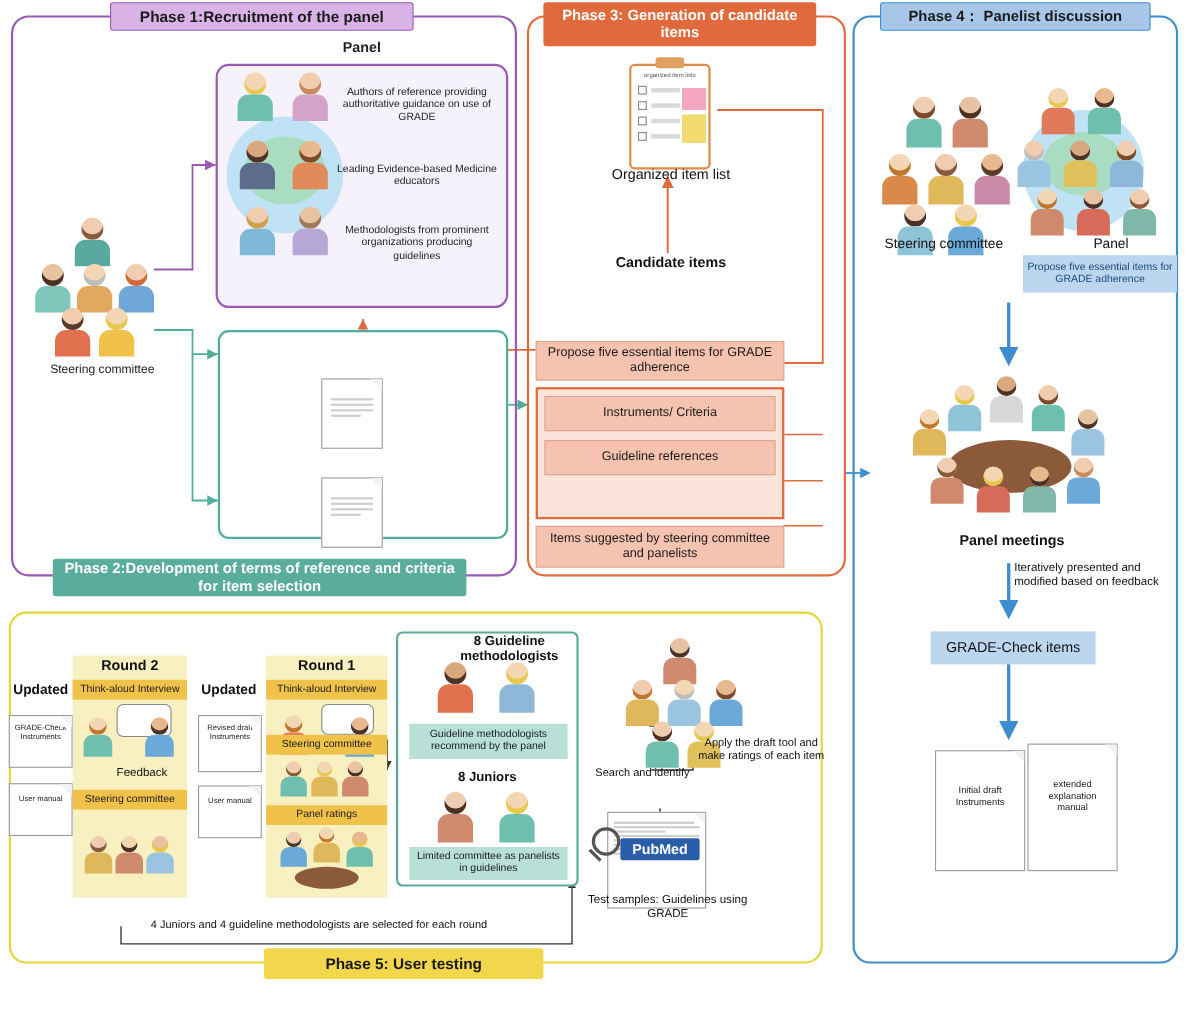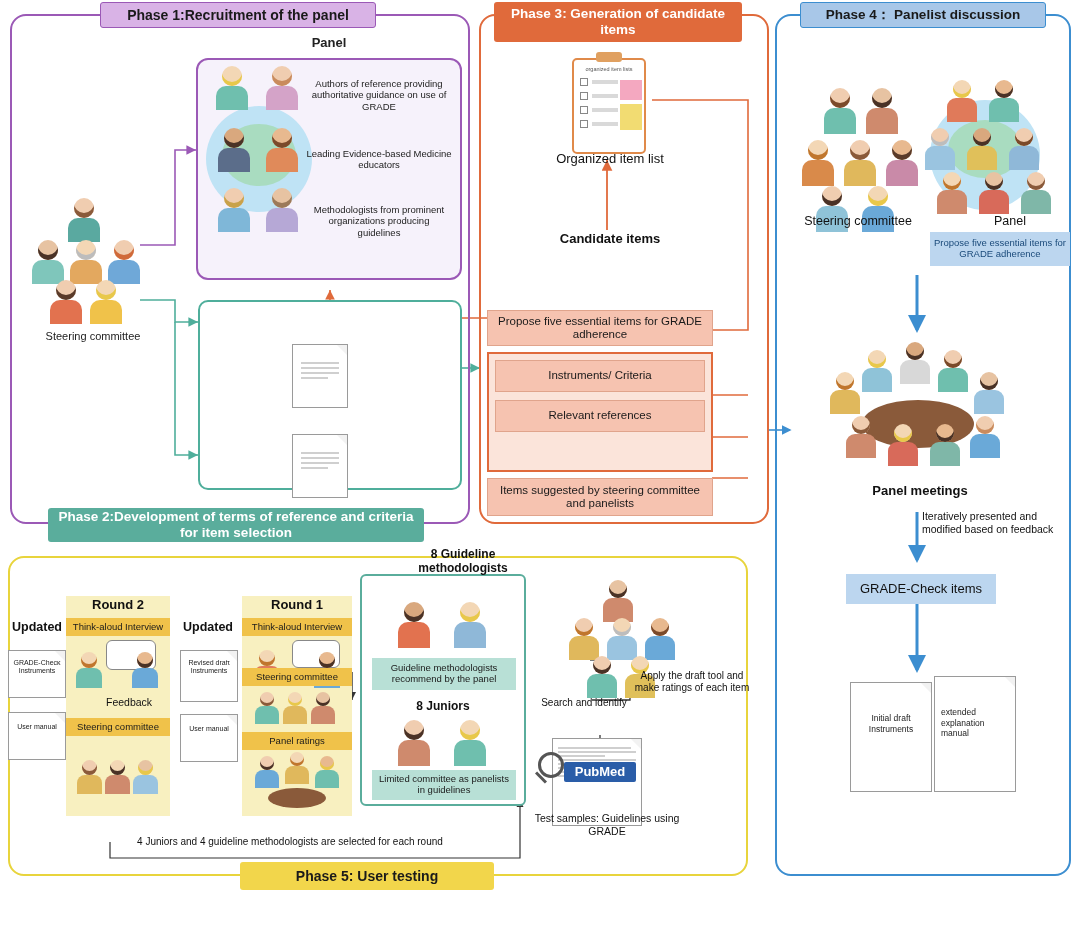--- a/index.html
+++ b/index.html
@@ -170,21 +170,21 @@
   <div class="box" style="left:592px;top:122px;width:26px;height:4px;background:#d9d9d9;"></div>
   <div class="box" style="left:620px;top:80px;width:22px;height:20px;background:#f4a8c0;"></div>
   <div class="box" style="left:620px;top:104px;width:22px;height:26px;background:#f2dc72;"></div>
 
   <div class="lbl" style="left:500px;top:152px;width:220px;font-size:13px;color:#111;">Organized item list</div>
   <div class="lbl" style="left:500px;top:232px;width:220px;font-size:13px;font-weight:bold;color:#111;">Candidate items</div>
 
   <div class="hdr" style="left:487px;top:310px;width:226px;height:36px;background:#f6c3b0;border:1px solid #e0a48c;font-size:11.5px;font-weight:normal;padding:0 6px;">Propose five essential items for GRADE adherence</div>
   <div class="box" style="left:487px;top:352px;width:226px;height:120px;border:2px solid #e06a3b;background:#fbe4da;"></div>
   <div class="hdr" style="left:495px;top:360px;width:210px;height:32px;background:#f6c3b0;border:1px solid #e0a48c;font-size:11.5px;font-weight:normal;">Instruments/ Criteria</div>
-  <div class="hdr" style="left:495px;top:400px;width:210px;height:32px;background:#f6c3b0;border:1px solid #e0a48c;font-size:11.5px;font-weight:normal;">Relevant references</div>
+  <div class="hdr" style="left:495px;top:400px;width:210px;height:32px;background:#f6c3b0;border:1px solid #e0a48c;font-size:11.5px;font-weight:normal;">Guideline references</div>
   <div class="hdr" style="left:487px;top:478px;width:226px;height:38px;background:#f6c3b0;border:1px solid #e0a48c;font-size:11.5px;font-weight:normal;padding:0 6px;">Items suggested by steering committee and panelists</div>
 
   <div class="box" style="left:775px;top:14px;width:296px;height:862px;border:2px solid #3c8ed0;border-radius:16px;"></div>
   <div class="hdr" style="left:800px;top:2px;width:246px;height:26px;background:#a8c7e8;border:1px solid #3c8ed0;border-radius:3px;font-size:13.5px;">Phase 4： Panelist discussion</div>
 
   <div class="box" style="left:930px;top:100px;width:110px;height:110px;border-radius:50%;background:#bfe3f5;"></div>
   <div class="box" style="left:948px;top:120px;width:74px;height:58px;border-radius:50%;background:#a9dcc0;"></div>
 
   <div class="person" style="left:820px;top:88px;width:40px;height:48px;">
     <div style="position:absolute;left:10px;top:0;width:20px;height:20px;border-radius:50%;background:#f0cdb0;box-shadow:0 -5px 0 0 #7b4a2a inset;"></div>
@@ -293,21 +293,21 @@
   <div class="lbl" style="left:800px;top:484px;width:240px;font-size:13px;font-weight:bold;color:#111;">Panel meetings</div>
 
   <div class="txt" style="left:922px;top:510px;width:150px;font-size:10.5px;color:#111;text-align:left;">Iteratively presented and modified based on feedback</div>
 
   <div class="hdr" style="left:846px;top:574px;width:150px;height:30px;background:#bcd6ef;font-size:13px;font-weight:normal;color:#111;">GRADE-Check items</div>
 
   <div class="doc" style="left:850px;top:682px;width:80px;height:108px;">
     <div style="padding:30px 6px 0 6px;font-size:8.5px;text-align:center;color:#222;line-height:1.25;">Initial draft Instruments</div>
   </div>
   <div class="doc" style="left:934px;top:676px;width:80px;height:114px;">
-    <div style="padding:30px 6px 0 6px;font-size:8.5px;color:#222;line-height:1.25;">extended explanation manual</div>
+    <div style="padding:30px 6px 0 6px;font-size:8.5px;text-align:center;color:#222;line-height:1.25;">extended explanation manual</div>
   </div>
 
   <div class="box" style="left:8px;top:556px;width:740px;height:320px;border:2px solid #e8d43c;border-radius:16px;"></div>
   <div class="hdr" style="left:240px;top:862px;width:254px;height:28px;background:#f2d64b;border-radius:3px;font-size:14px;">Phase 5: User testing</div>
 
   <div class="box" style="left:66px;top:596px;width:104px;height:220px;background:#f8f0c0;"></div>
   <div class="lbl" style="left:66px;top:598px;width:104px;font-size:13px;font-weight:bold;color:#111;">Round 2</div>
   <div class="hdr" style="left:66px;top:618px;width:104px;height:18px;background:#f0c24a;font-size:9.5px;font-weight:normal;">Think-aloud Interview</div>
   <div class="lbl" style="left:6px;top:620px;width:62px;font-size:12.5px;font-weight:bold;color:#111;">Updated</div>
   <div class="doc" style="left:8px;top:650px;width:56px;height:46px;">
@@ -381,21 +381,21 @@
   <div class="person" style="left:284px;top:752px;width:26px;height:32px;">
     <div style="position:absolute;left:6px;top:0;width:14px;height:14px;border-radius:50%;background:#f3d7b5;box-shadow:0 -3px 0 0 #c0762d inset;"></div>
     <div style="position:absolute;left:1px;top:14px;width:24px;height:18px;border-radius:8px 8px 0 0;background:#e0b85c;"></div>
   </div>
   <div class="person" style="left:314px;top:756px;width:26px;height:32px;">
     <div style="position:absolute;left:6px;top:0;width:14px;height:14px;border-radius:50%;background:#e8b98f;box-shadow:0 -3px 0 0 #e8c84a inset;"></div>
     <div style="position:absolute;left:1px;top:14px;width:24px;height:18px;border-radius:8px 8px 0 0;background:#6fbfae;"></div>
   </div>
 
   <div class="box" style="left:360px;top:574px;width:166px;height:232px;border:2px solid #5aad9c;border-radius:6px;background:#fff;"></div>
-  <div class="lbl" style="left:360px;top:548px;width:166px;font-size:12px;font-weight:bold;color:#111;padding-left:40px;">8 Guideline methodologists</div>
+  <div class="lbl" style="left:360px;top:576px;width:166px;font-size:12px;font-weight:bold;color:#111;padding-left:40px;">8 Guideline methodologists</div>
   <div class="person" style="left:394px;top:602px;width:40px;height:48px;">
     <div style="position:absolute;left:10px;top:0;width:20px;height:20px;border-radius:50%;background:#d9a87e;box-shadow:0 -5px 0 0 #4a3226 inset;"></div>
     <div style="position:absolute;left:4px;top:20px;width:32px;height:26px;border-radius:10px 10px 0 0;background:#e2724f;"></div>
   </div>
   <div class="person" style="left:450px;top:602px;width:40px;height:48px;">
     <div style="position:absolute;left:10px;top:0;width:20px;height:20px;border-radius:50%;background:#f3d7b5;box-shadow:0 -5px 0 0 #e8c84a inset;"></div>
     <div style="position:absolute;left:4px;top:20px;width:32px;height:26px;border-radius:10px 10px 0 0;background:#8fb8d8;"></div>
   </div>
   <div class="hdr" style="left:372px;top:658px;width:144px;height:32px;background:#b8e0d6;font-size:9.5px;font-weight:normal;padding:0 4px;">Guideline methodologists recommend by the panel</div>
   <div class="lbl" style="left:360px;top:700px;width:166px;font-size:12px;font-weight:bold;color:#111;">8 Juniors</div>

